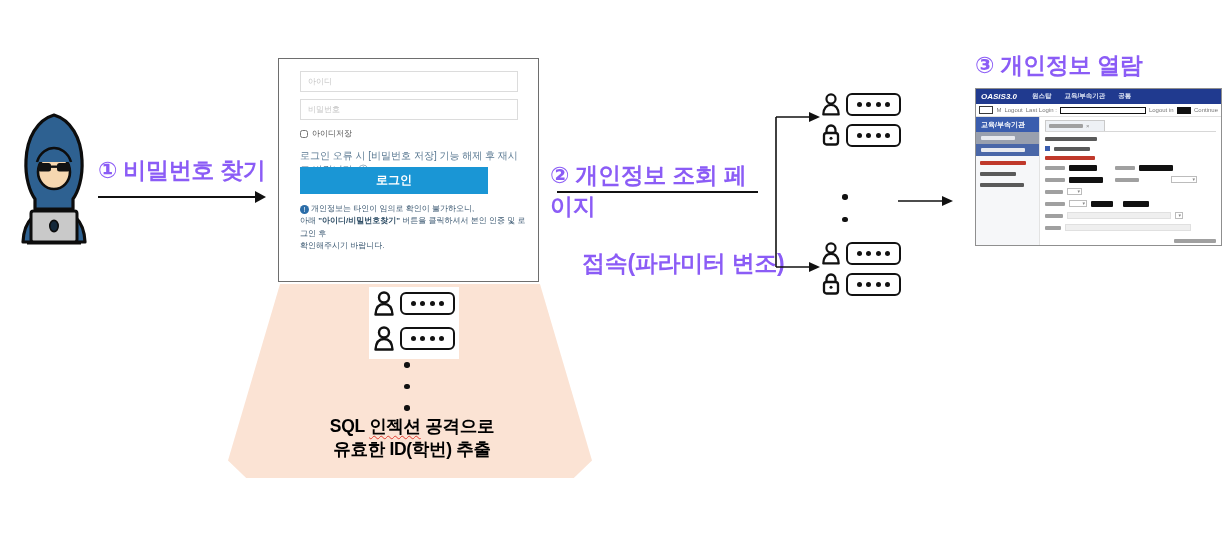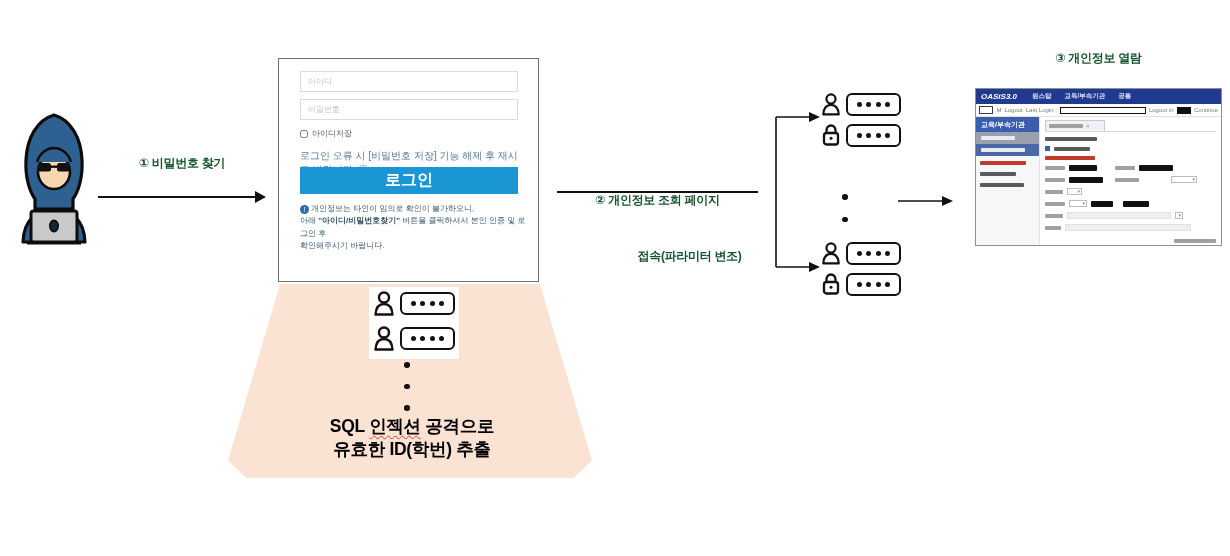--- a/index.html
+++ b/index.html
@@ -1,50 +1,50 @@
 <!DOCTYPE html>
 <html><head>
 <meta charset="utf-8">
 <style>
   * { margin:0; padding:0; box-sizing:border-box; }
   html,body { background:#fff; }
   body { font-family:"Liberation Sans","DejaVu Sans",sans-serif; }
   .canvas { position:relative; width:1230px; height:556px; background:#fff; overflow:hidden; }
 
   
-  .step-text { position:absolute; font-weight:bold; color:#14532d; text-align:center; font-size:12px; letter-spacing:-0.3px; }
+  .step-text { position:absolute; font-weight:bold; color:#8b5cf6; text-align:left; font-size:23px; letter-spacing:-0.3px; }
   .arrow-line { position:absolute; height:2px; background:#111; }
   .arrow-line.headed:after { content:''; position:absolute; right:-10px; top:-5px;
     border-left:11px solid #111; border-top:6px solid transparent; border-bottom:6px solid transparent; }
 
   #s1t1 { left:98px;  top:155px; width:168px; }
   #s1arrow { left:98px; top:196px; width:158px; }
   #s1t2 { left:98px;  top:207px; width:168px; }
-  #s2t1 { left:550px; top:160px; width:215px;margin-top:32px; }
+  #s2t1 { left:550px; top:160px; width:215px; }
   #s2line { left:557px; top:191px; width:201px; }
   #s2t2 { left:582px; top:203px; width:215px;margin-top:45px; }
   #s3title { left:975px; top:50px; width:247px; }
 
   
   .hacker { position:absolute; left:6px; top:110px; width:96px; height:138px; }
 
   
   .login-card { position:absolute; left:278px; top:58px; width:261px; height:224px;
     background:#fff; border:1px solid #6e6e6e;padding-left:20px; }
   .login-card input[type=text], .login-card input[type=password] {
     position:absolute; left:21px; width:218px; height:21px; border:1px solid #dcdcdc;
     font-size:8px; padding:0 7px; color:#444; background:#fff; }
   .login-card input::placeholder { color:#c6c6c6; }
   #id-input { top:12px; } #pw-input { top:40px; }
   .save-row { position:absolute; left:21px; top:69px; display:flex; align-items:center; gap:4px;
     font-size:8px; color:#555; }
   .save-row input { width:8px; height:8px; margin:0; }
   .help-text { position:absolute; left:21px; top:90px; width:224px; font-size:10px; color:#5b7a93; }
-  .login-btn { position:absolute; left:21px; top:108px; width:218px; height:27px; border:none;
-    background:#1a96d5; color:#fff; font-size:16px; font-weight:bold; cursor:pointer;
+  .login-btn { position:absolute; left:21px; top:108px; width:188px; height:27px; border:none;
+    background:#1a96d5; color:#fff; font-size:12px; font-weight:bold; cursor:pointer;
     font-family:inherit; }
   .notice { position:absolute; left:21px; top:144px; width:226px; font-size:8px; line-height:1.55;
     color:#3d5a73; }
   .notice .bullet { display:inline-block; width:9px; height:9px; border-radius:50%;
     background:#2b6da8; color:#fff; font-size:7px; line-height:9px; text-align:center;
     margin-right:2px; vertical-align:-1px; }
   .notice b { color:#2f4e66; }
   .bottom-btns { position:absolute; right:26px; top:194px; display:flex; gap:4px; }
   .bottom-btns button { height:18px; padding:0 8px; font-size:8px; background:#fff;
     color:#444; cursor:pointer; font-family:inherit; }

